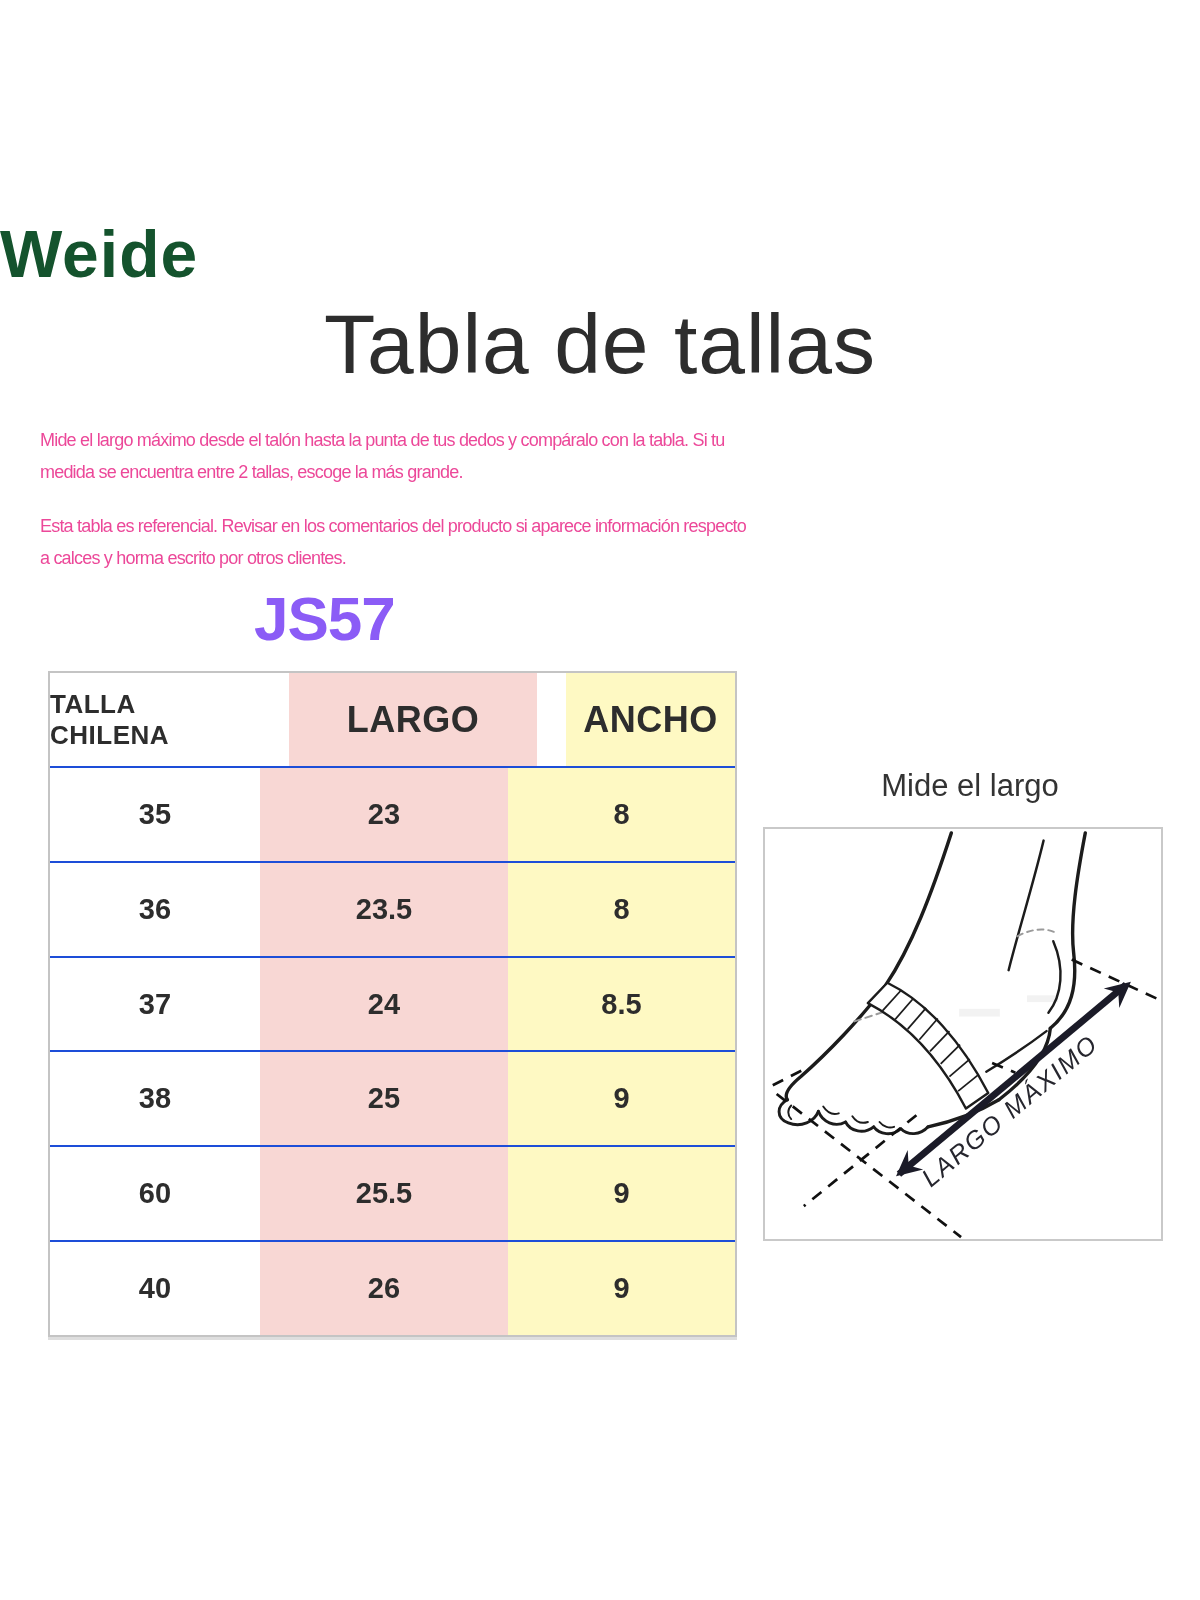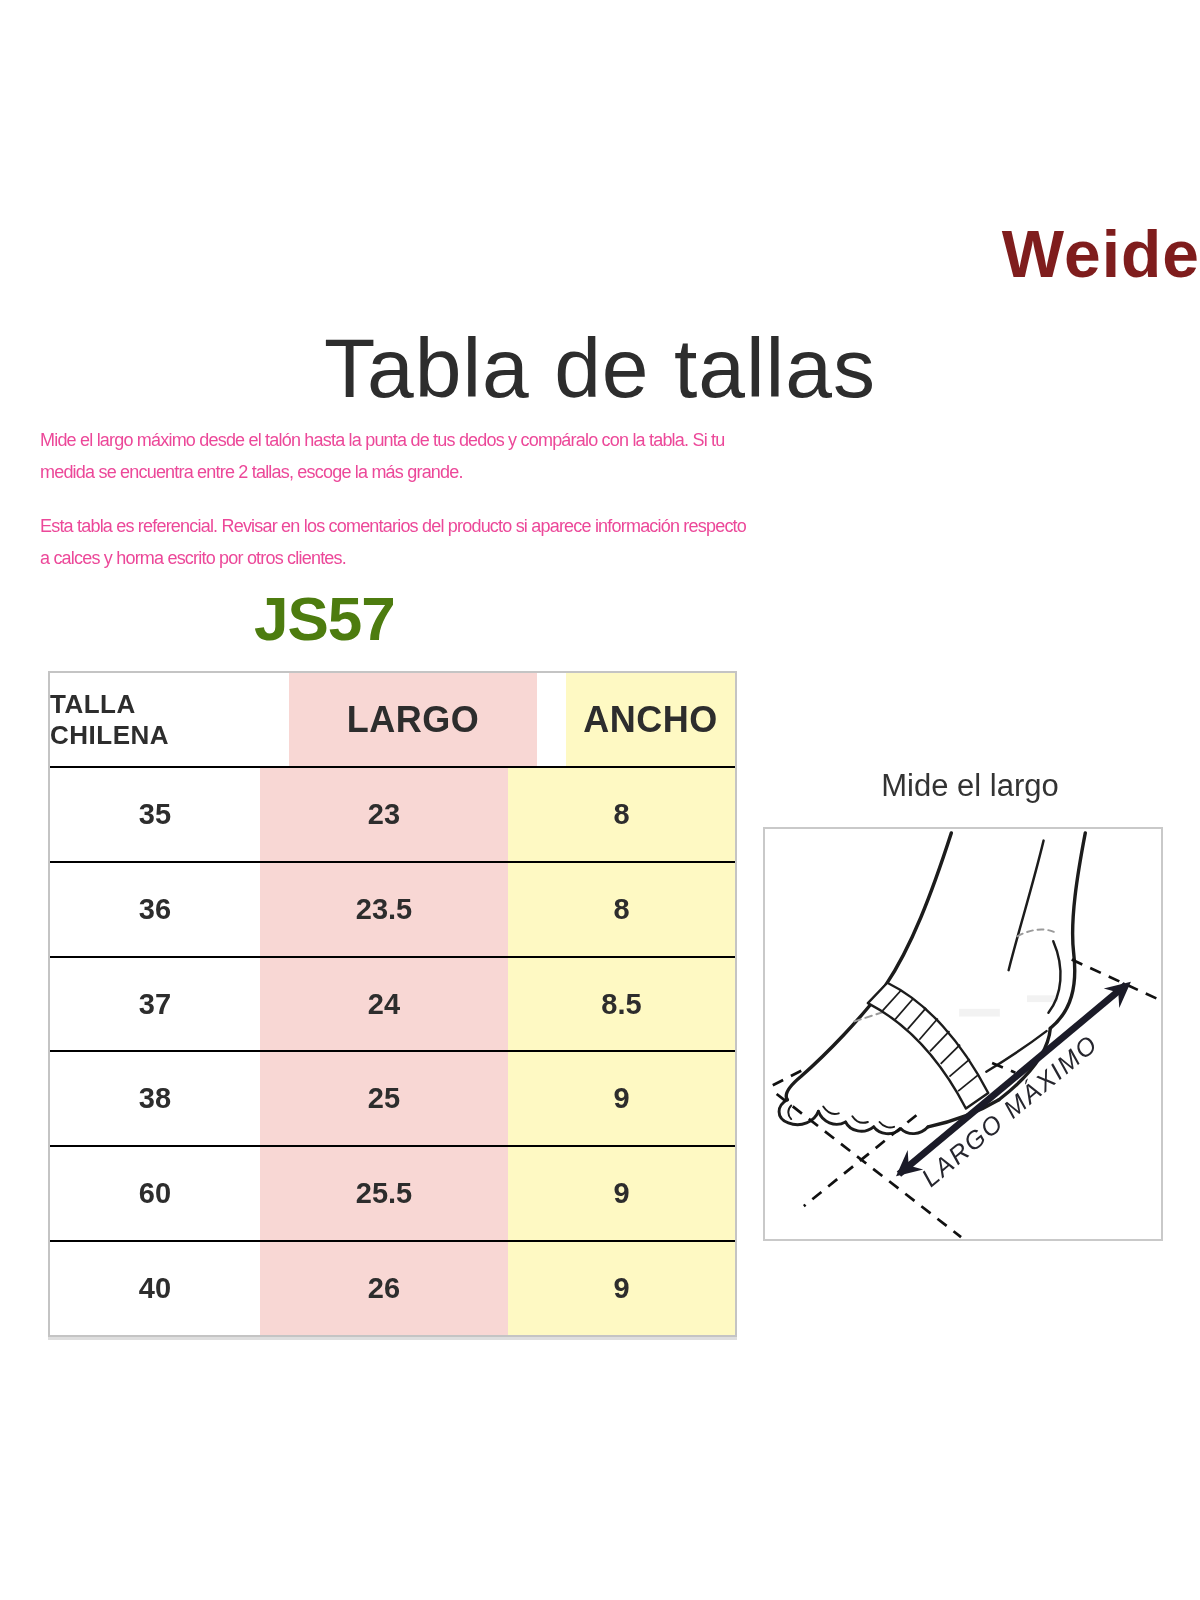--- a/index.html
+++ b/index.html
@@ -1,36 +1,36 @@
 <!DOCTYPE html>
 <html><head>
 <meta charset="utf-8">
 <style>
   * { margin:0; padding:0; box-sizing:border-box; }
   html,body { background:#ffffff; }
   body { font-family:"Liberation Sans", sans-serif; }
   .page { position:relative; width:1200px; height:1600px; background:#ffffff; overflow:hidden; }
 
-  .logo { position:absolute; top:216px; left:0; width:100%; text-align:right;
-          font-size:66px; font-weight:700; color:#7f1d1d; letter-spacing:1px; }
+  .logo { position:absolute; top:216px; left:0; width:100%; text-align:left;
+          font-size:66px; font-weight:700; color:#14532d; letter-spacing:1px; }
   .title { position:absolute; top:302px; left:0; width:100%; text-align:center;
-           font-size:84px; font-weight:400; color:#2d2d2d; letter-spacing:1px; line-height:84px;margin-top:24px; }
+           font-size:84px; font-weight:400; color:#2d2d2d; letter-spacing:1px; line-height:84px; }
 
   .para { position:absolute; left:40px; width:1132px; font-size:18px; color:#ec4899;
           letter-spacing:-0.8px; line-height:32px; white-space:nowrap; }
   .para.p1 { top:424px; }
   .para.p2 { top:510px; }
 
   .model { position:absolute; left:254px; top:588px; font-size:62px; font-weight:700;
-           color:#4d7c0f; letter-spacing:-1px; line-height:62px;text-align:center; }
+           color:#8b5cf6; letter-spacing:-1px; line-height:62px;text-align:center; }
 
   .size-table { position:absolute; left:48px; top:671px; width:689px; height:666px;
                 border:2px solid #c4c4c4; background:#ffffff; display:flex; flex-direction:column;
                 box-shadow:0 3px 0 #dedede; }
-  .trow { display:flex; flex:1; border-top:2px solid #000000; }
+  .trow { display:flex; flex:1; border-top:2px solid #1d4ed8; }
   .trow.head { border-top:none; flex:0 0 93px; }
   .tcell { display:flex; align-items:center; justify-content:center; font-weight:700; color:#2d2d2d; }
   .c1 { width:210px; }
   .c2 { width:248px; background:#f8d7d4; }
   .c3 { flex:1; background:#fef9c3; }
   .head .c1 { font-size:26px; letter-spacing:0.5px;border-radius:25px; }
   .head .c2, .head .c3 { font-size:36px; letter-spacing:0.5px;margin-left:29px; }
   .trow:not(.head) .tcell { font-size:29px; }
 
   .mide-caption { position:absolute; left:770px; top:768px; width:400px; text-align:center;

